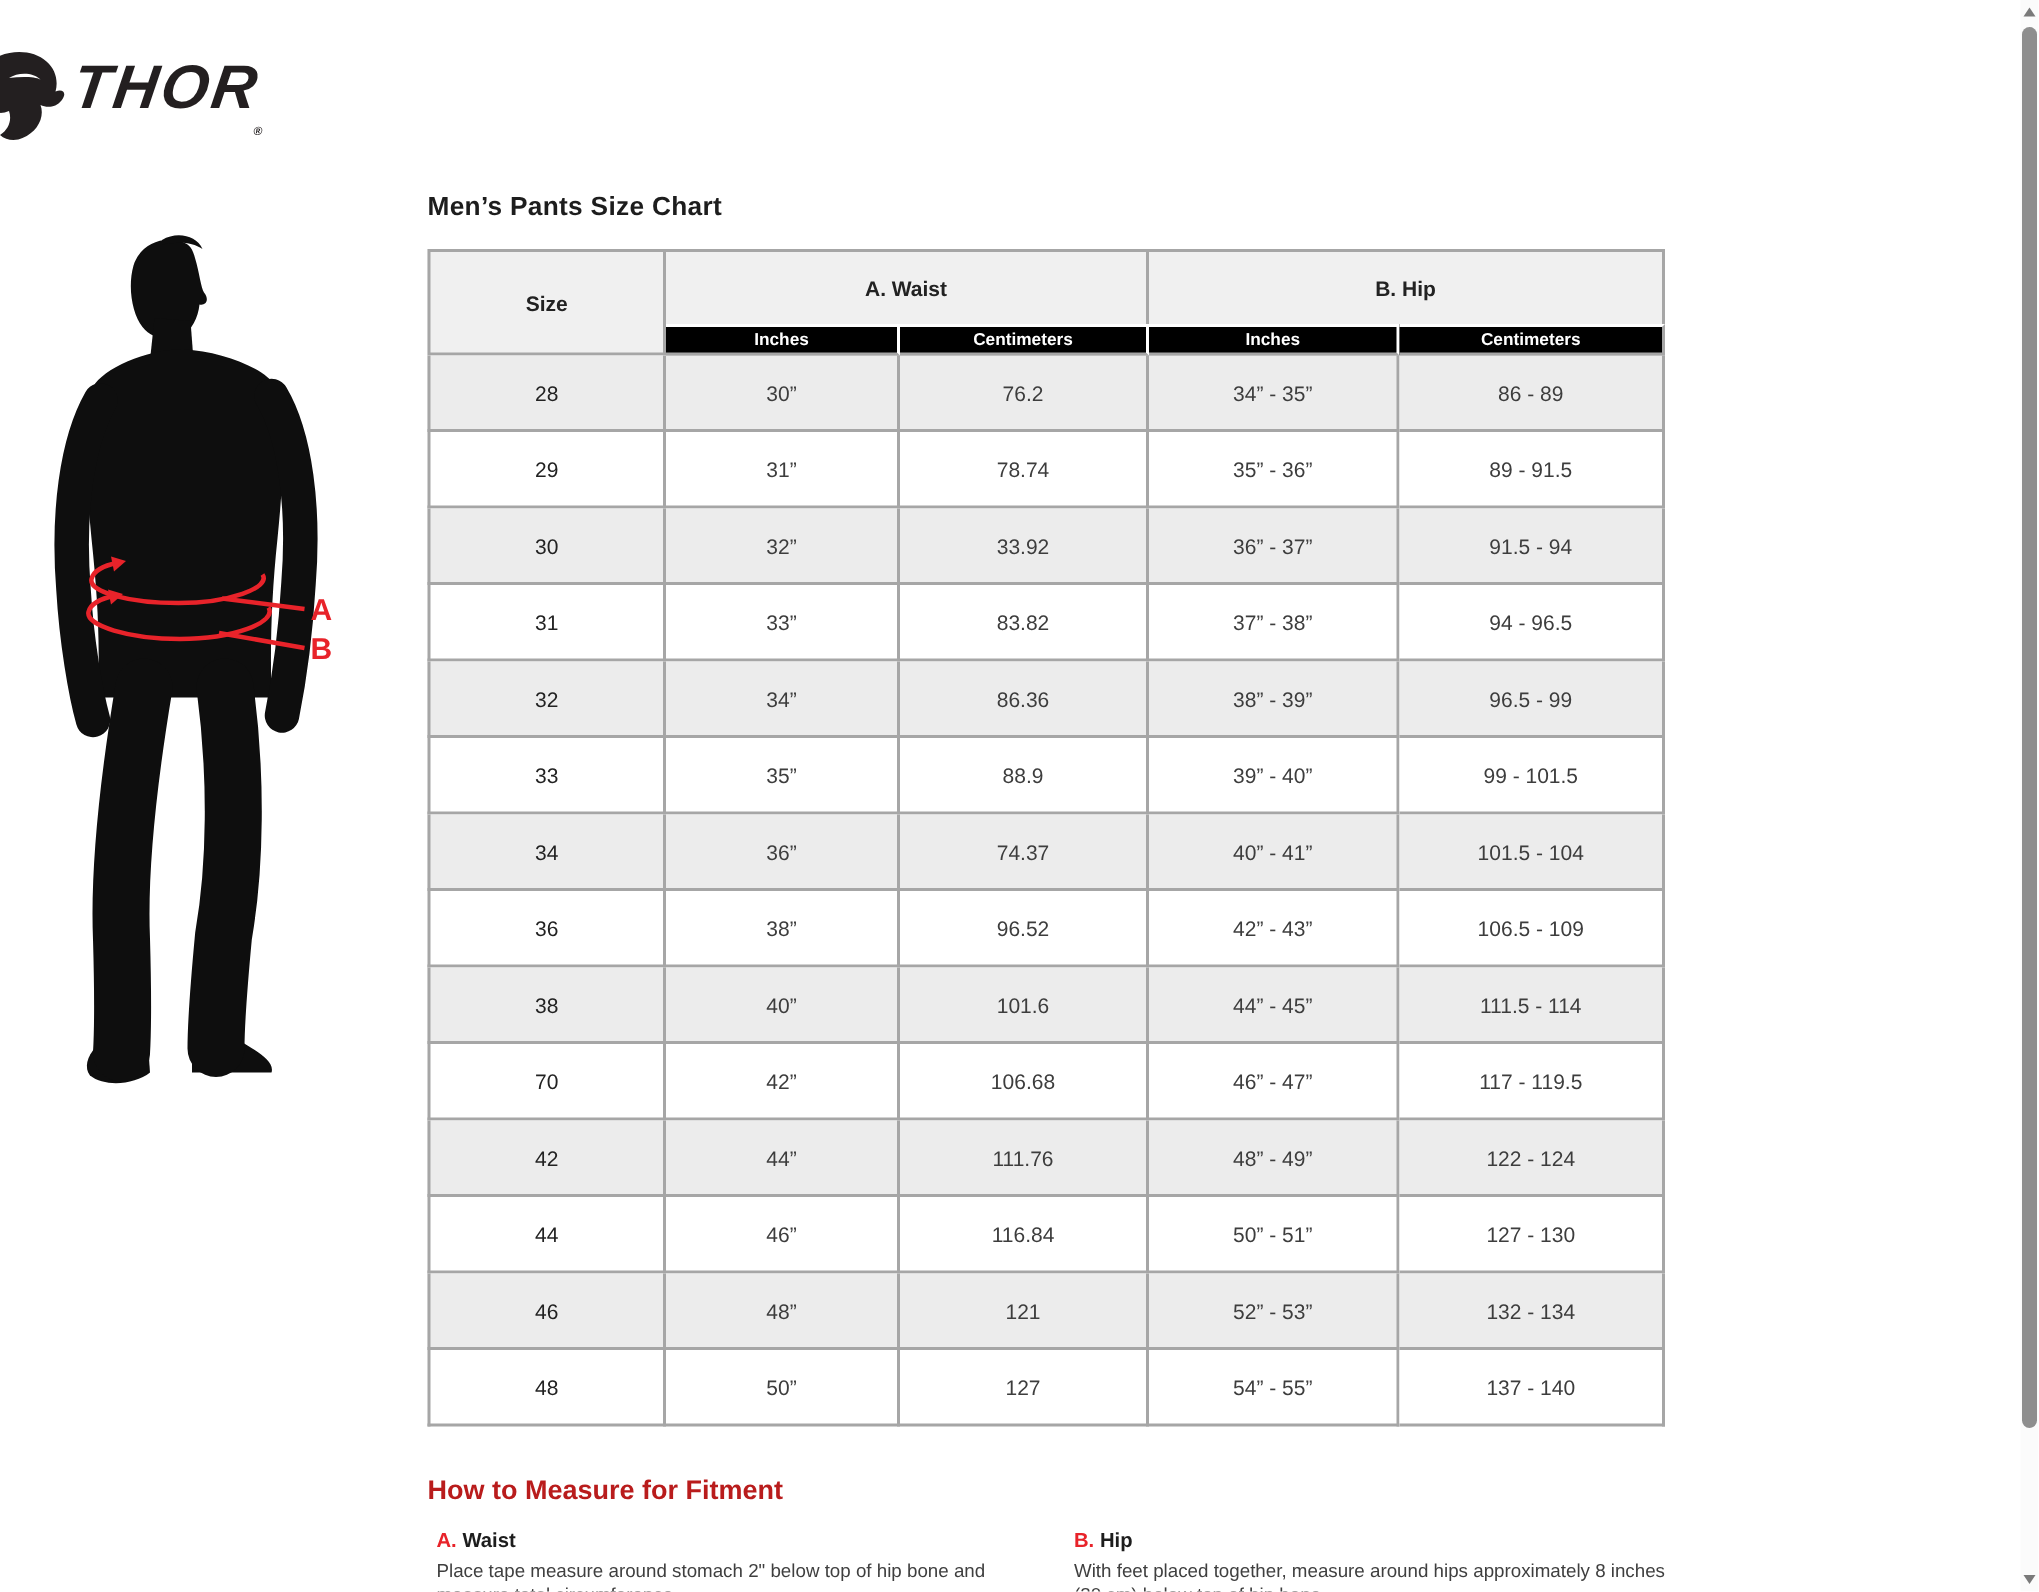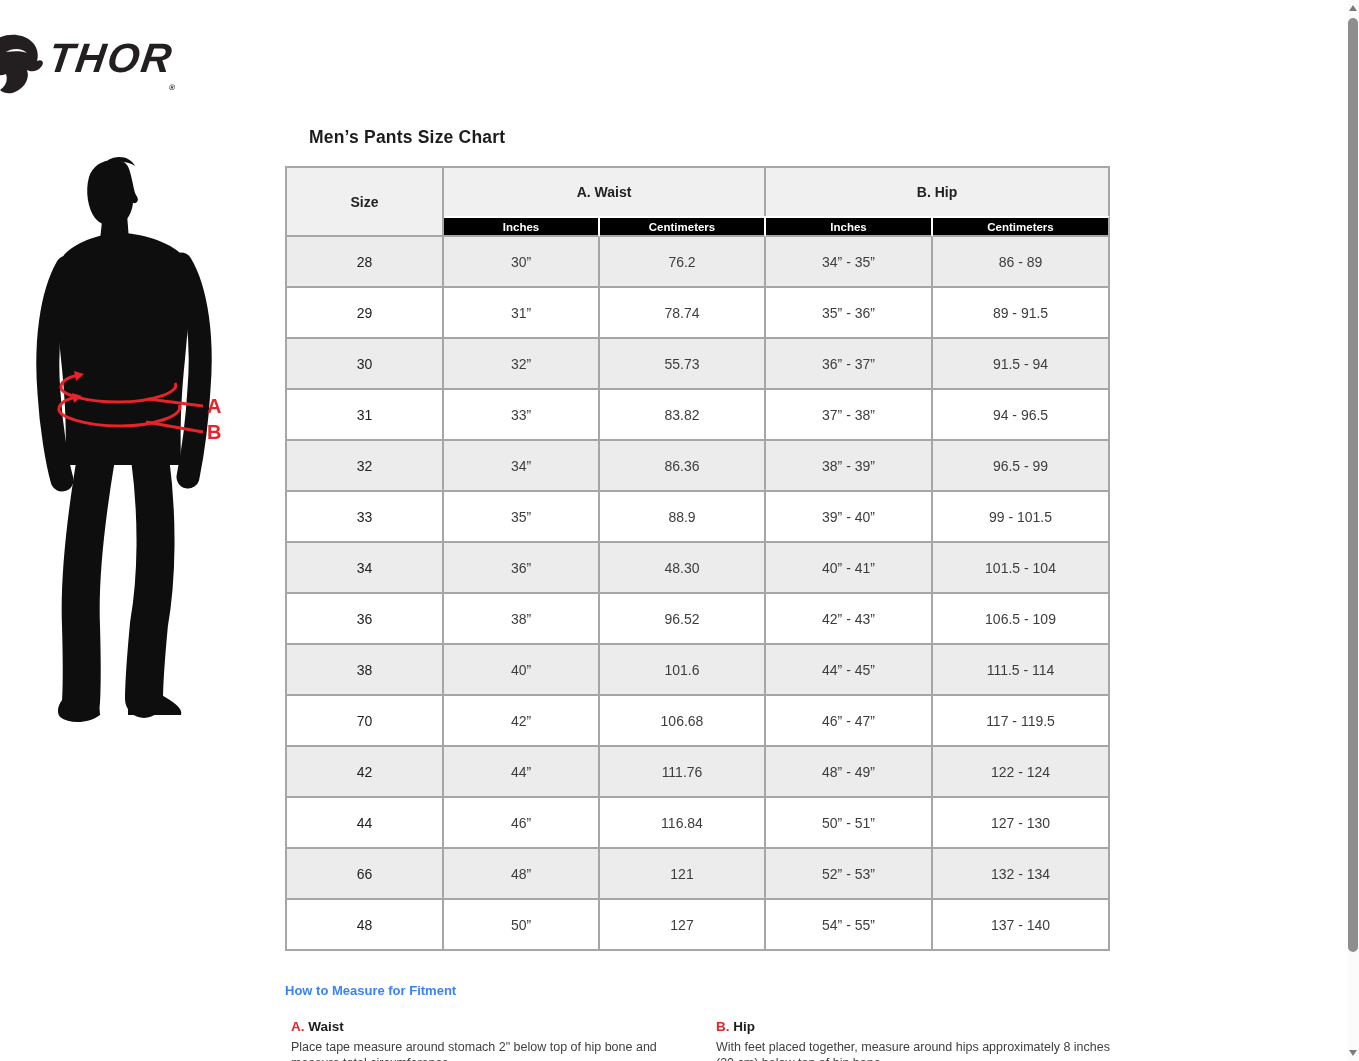--- a/index.html
+++ b/index.html
@@ -11,21 +11,21 @@
   .logo { position:absolute; left:-14px; top:34px; display:flex; align-items:center; }
   .logo-text { font-size:41px; font-weight:bold; font-style:italic; color:#231f20;
                letter-spacing:2px; transform:skewX(-8deg); margin-left:4px; line-height:1; }
   .logo-reg { font-size:8px; font-style:normal; vertical-align:-18px; letter-spacing:0; }
 
   
   .figure-wrap { position:absolute; left:30px; top:156px; }
 
   
   .page-title { position:absolute; left:285px; top:127px; font-size:17.5px;
-                font-weight:bold; color:#1d1d1d; letter-spacing:0.2px;margin-left:24px; }
+                font-weight:bold; color:#1d1d1d; letter-spacing:0.2px; }
 
   
   .size-table { position:absolute; left:285px; top:166px; width:825px;
                 border-collapse:separate; border-spacing:0; table-layout:fixed; }
   .size-table th, .size-table td { text-align:center; vertical-align:middle; }
   th.size-head { background:#f0f0f0; color:#222; font-size:14px; font-weight:bold;
                  border-top:2px solid #a6a6a6; border-left:2px solid #a6a6a6;
                  border-right:2px solid #a6a6a6; border-bottom:2px solid #a6a6a6; }
   th.grp { background:#f0f0f0; color:#222; font-size:14px; font-weight:bold;
            height:50px; border-top:2px solid #a6a6a6; border-right:2px solid #a6a6a6; }
@@ -33,22 +33,22 @@
             height:21px; border-top:2px solid #fff; border-right:2px solid #fff;
             border-bottom:2px solid #a6a6a6;text-align:center; }
   th.unit.last { border-right:2px solid #a6a6a6; }
   .size-table td { height:51px; font-size:14px; color:#3d3d3d;
                    border-right:2px solid #a6a6a6; border-bottom:2px solid #a6a6a6; }
   .size-table td:first-child { border-left:2px solid #a6a6a6; font-weight:normal; color:#222; }
   .size-table tbody tr:nth-child(odd) td { background:#ececec; }
   .size-table tbody tr:nth-child(even) td { background:#ffffff; }
 
   
-  .howto-title { position:absolute; left:285px; top:983px; font-size:13px;
-                 font-weight:bold; color:#3b82f6; }
+  .howto-title { position:absolute; left:285px; top:983px; font-size:18px;
+                 font-weight:bold; color:#b91c1c; }
   .howto-item { position:absolute; top:1019px; }
   .howto-item.item-a { left:291px; width:397px; }
   .howto-item.item-b { left:716px; width:404px; }
   .howto-head { font-size:13.5px; font-weight:bold; color:#1d1d1d; }
   .howto-head .red { color:#e8232a; }
   .howto-item p { margin-top:5px; font-size:12.5px; line-height:16px; color:#3f3f3f; }
 
   
   .scrollbar { position:absolute; right:0; top:0; width:12px; height:1061px; background:#fbfbfb; }
   .sb-arrow { position:absolute; left:2px; width:0; height:0;
@@ -146,21 +146,21 @@
       <tr>
     <td>29</td>
     <td>31”</td>
     <td>78.74</td>
     <td>35” - 36”</td>
     <td>89 - 91.5</td>
   </tr>
       <tr>
     <td>30</td>
     <td>32”</td>
-    <td>55.73</td>
+    <td>33.92</td>
     <td>36” - 37”</td>
     <td>91.5 - 94</td>
   </tr>
       <tr>
     <td>31</td>
     <td>33”</td>
     <td>83.82</td>
     <td>37” - 38”</td>
     <td>94 - 96.5</td>
   </tr>
@@ -174,21 +174,21 @@
       <tr>
     <td>33</td>
     <td>35”</td>
     <td>88.9</td>
     <td>39” - 40”</td>
     <td>99 - 101.5</td>
   </tr>
       <tr>
     <td>34</td>
     <td>36”</td>
-    <td>48.30</td>
+    <td>74.37</td>
     <td>40” - 41”</td>
     <td>101.5 - 104</td>
   </tr>
       <tr>
     <td>36</td>
     <td>38”</td>
     <td>96.52</td>
     <td>42” - 43”</td>
     <td>106.5 - 109</td>
   </tr>
@@ -214,21 +214,21 @@
     <td>122 - 124</td>
   </tr>
       <tr>
     <td>44</td>
     <td>46”</td>
     <td>116.84</td>
     <td>50” - 51”</td>
     <td>127 - 130</td>
   </tr>
       <tr>
-    <td>66</td>
+    <td>46</td>
     <td>48”</td>
     <td>121</td>
     <td>52” - 53”</td>
     <td>132 - 134</td>
   </tr>
       <tr>
     <td>48</td>
     <td>50”</td>
     <td>127</td>
     <td>54” - 55”</td>

